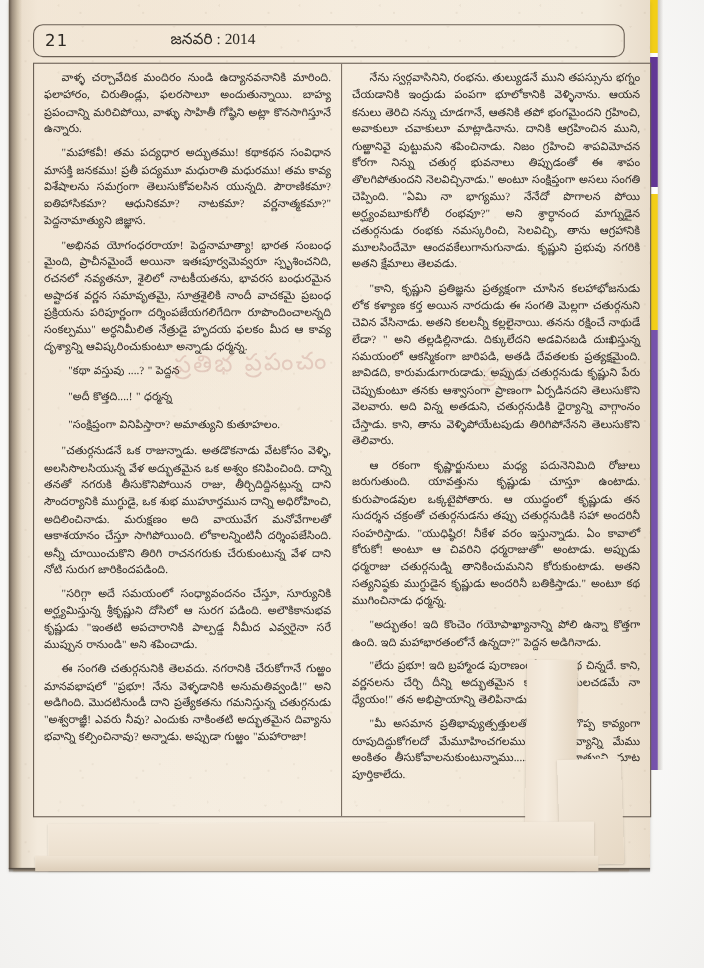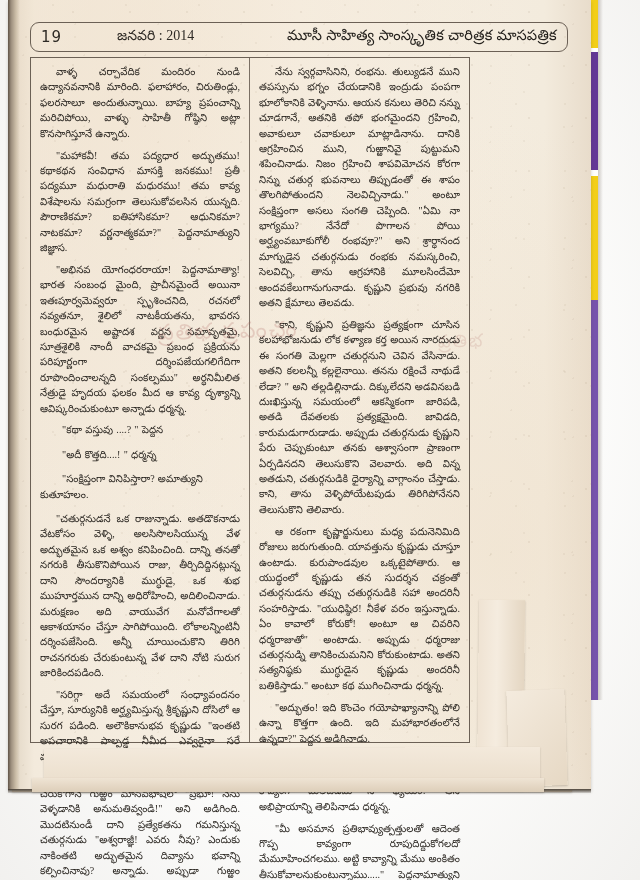--- a/index.html
+++ b/index.html
@@ -106,35 +106,35 @@
     font-family: "DejaVu Sans", sans-serif;
     font-size: 15px;
     letter-spacing: 1px;
     color: #2e2a25;
     width: 58px;
   }
   .hdr-date {
     font-size: 14px;
     color: #2e2a25;
     flex: 0 0 auto;
-    margin-left: 18px;
+    margin-left: 56px;
   }
   .hdr-masthead {
     font-size: 14.5px;
     color: #23201c;
     margin-left: auto;
     letter-spacing: .3px;
   }
 
   
   #content-frame {
     position: absolute;
     left: 22px;
     top: 57px;
-    width: 440px;
+    width: 562px;
     height: 686px;
     border: 1.3px solid #6b6055;
     box-sizing: border-box;
     display: flex;
   }
   .column {
     box-sizing: border-box;
     padding: 6px 9px 4px 9px;
     width: 50%;
     position: relative;
@@ -240,23 +240,22 @@
   <div id="edge-strip-shadow"></div>
 
   <div id="under-sheet"></div>
 
   <div id="sheet">
     <div id="sheet-noise"></div>
     <div id="binding-gutter"></div>
     <div id="sheet-bottom-edge"></div>
 
     <div id="header-rule">
-      <span class="hdr-pageno">19</span>
+      <span class="hdr-pageno">21</span>
       <span class="hdr-date">జనవరి : 2014</span>
-      <span class="hdr-masthead">మూసీ సాహిత్య సాంస్కృతిక చారిత్రక మాసపత్రిక</span>
     </div>
 
     <div id="content-frame">
       <div class="column" id="col-left">
           <p class="para">వాళ్ళ చర్చావేదిక మందిరం నుండి ఉద్యానవనానికి మారింది. ఫలాహారం, చిరుతిండ్లు, ఫలరసాలూ అందుతున్నాయి. బాహ్య ప్రపంచాన్ని మరిచిపోయి, వాళ్ళు సాహితీ గోష్ఠిని అట్లా కొనసాగిస్తూనే ఉన్నారు.</p>
           <p class="para">"మహాకవీ! తమ పద్యధార అద్భుతము! కథాకథన సంవిధాన మాసక్తి జనకము! ప్రతీ పద్యమూ మధురాతి మధురము! తమ కావ్య విశేషాలను సమగ్రంగా తెలుసుకోవలసిన యున్నది. పౌరాణికమా? ఐతిహాసికమా? ఆధునికమా? నాటకమా? వర్ణనాత్మకమా?" పెద్దనామాత్యుని జిజ్ఞాస.</p>
           <p class="para">"అభినవ యోగంధరరాయా! పెద్దనామాత్యా! భారత సంబంధ మైంది, ప్రాచీనమైందే అయినా ఇతఃపూర్వమెవ్వరూ స్పృశించనిది, రచనలో నవ్యతనూ, శైలిలో నాటకీయతను, భావరస బంధురమైన అష్టాదశ వర్ణన సమావృతమై, సూత్రశైలికి నాందీ వాచకమై ప్రబంధ ప్రక్రియను పరిపూర్ణంగా దర్శింపజేయగలిగేదిగా రూపొందించాలన్నది సంకల్పము" అర్ధనిమీలిత నేత్రుడై హృదయ ఫలకం మీద ఆ కావ్య దృశ్యాన్ని ఆవిష్కరించుకుంటూ అన్నాడు ధర్మన్న.</p>
           <p class="para dialogue">"కథా వస్తువు ....? " పెద్దన</p>
           <p class="para dialogue">"అదీ కొత్తది....! " ధర్మన్న</p>
           <p class="para dialogue">"సంక్షిప్తంగా వినిపిస్తారా? అమాత్యుని కుతూహలం.</p>

